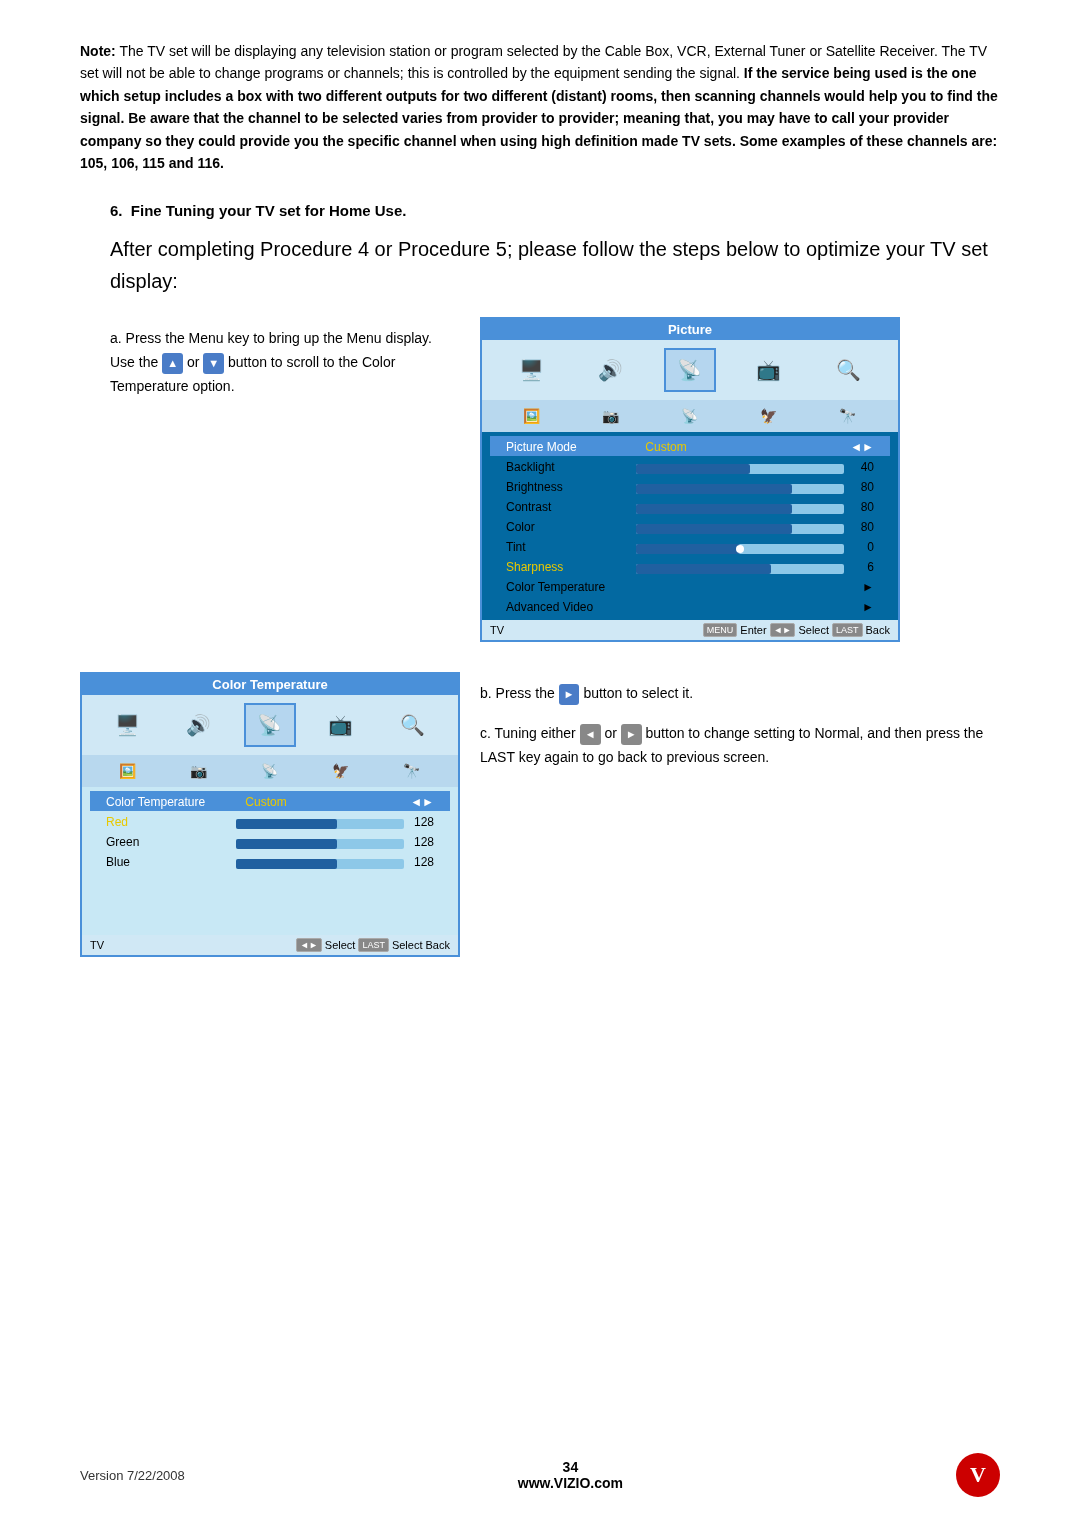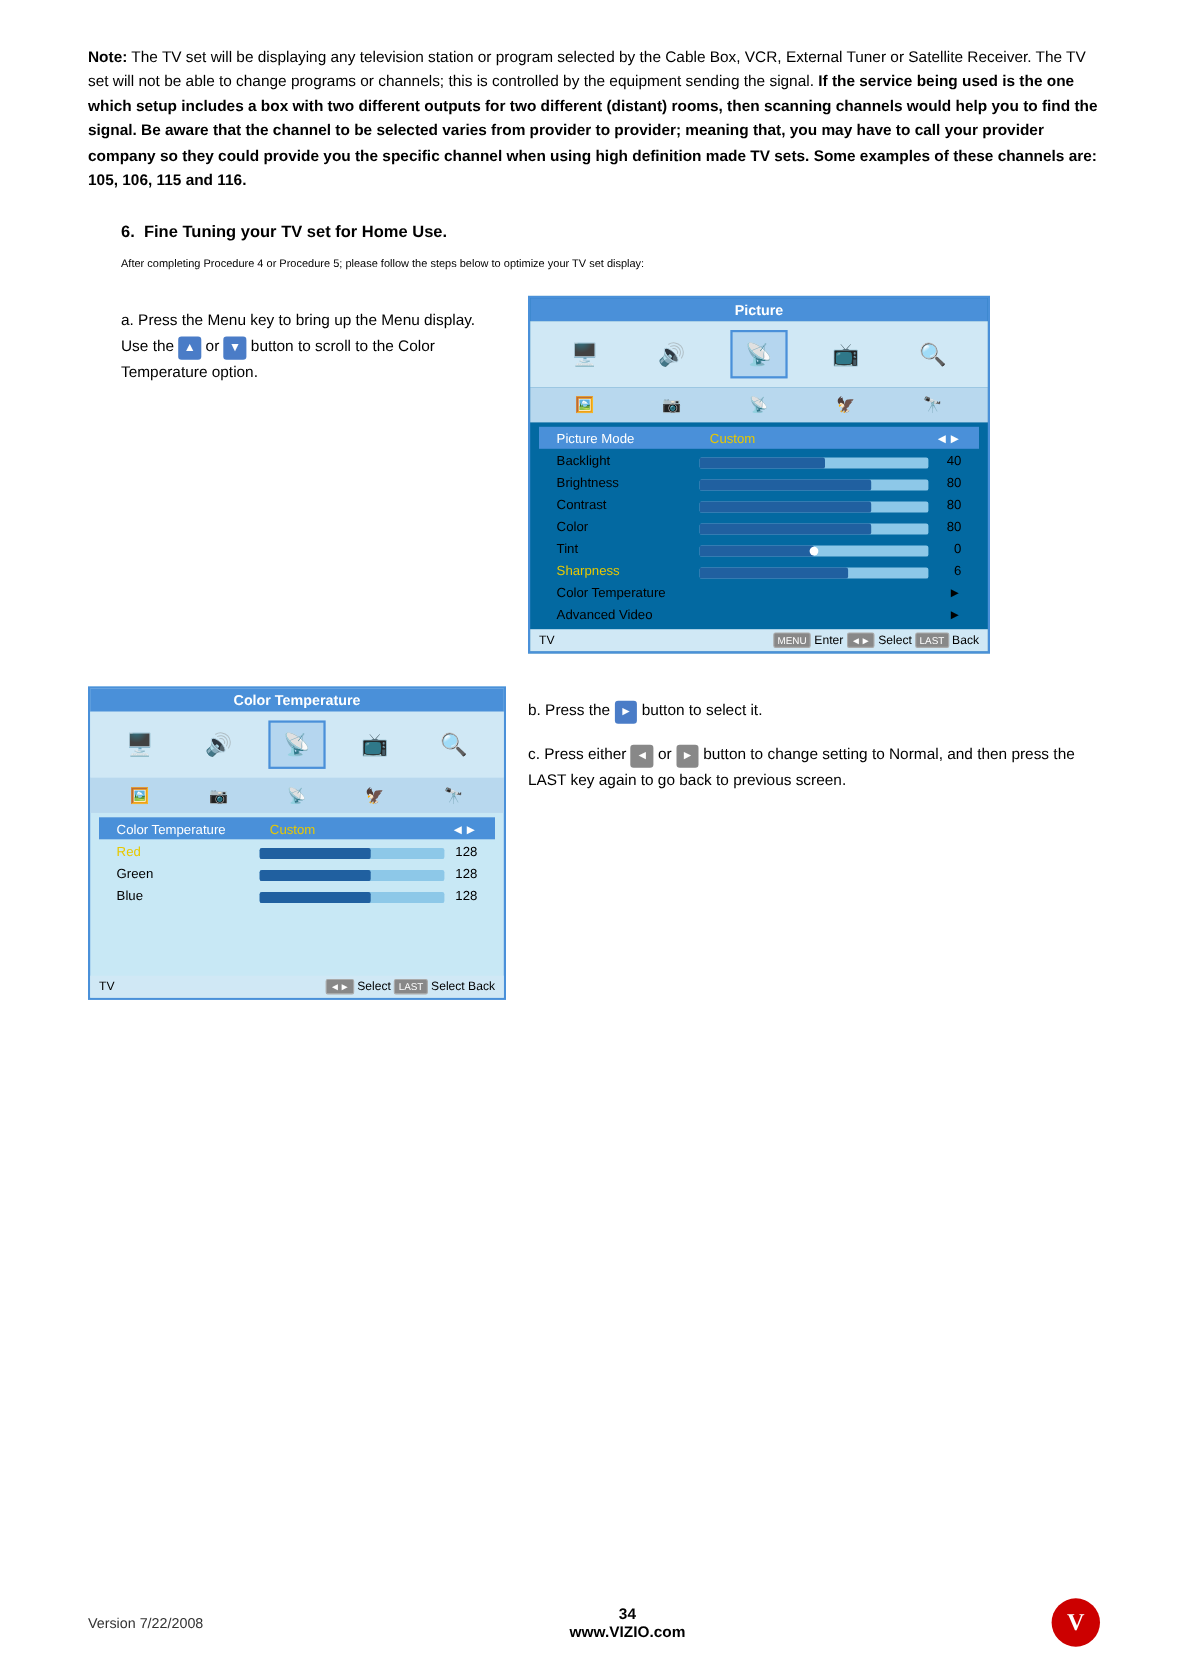--- a/index.html
+++ b/index.html
@@ -63,21 +63,21 @@
     }
 
     .text-col-1 {
       flex: 0 0 380px;
       font-size: 14px;
       line-height: 1.6;
       padding-top: 10px;
     }
 
     .intro-text {
-      font-size: 10px;
+      font-size: 20px;
       line-height: 1.6;
       margin-bottom: 20px;
       margin-left: 30px;
     }
 
     
     .tv-screenshot {
       flex: 0 0 420px;
       border: 2px solid #4a90d9;
       background: #0369a1;
@@ -514,21 +514,21 @@
 
     </div>
 
     <div class="text-col-2">
       <p>
         <span>b. Press the</span>
         <span class="inline-btn">►</span>
         <span> button to select it.</span>
       </p>
       <p>
-        <span>c. Press either </span>
+        <span>c. Tuning either </span>
         <span class="inline-btn-gray">◄</span>
         <span> or </span>
         <span class="inline-btn-gray">►</span>
         <span> button to change setting to Normal, and then press the </span><span class="note-label">LAST</span><span> key again to go back to previous screen.</span>
       </p>
     </div>
 
   </div>
 
   <div class="page-footer">

